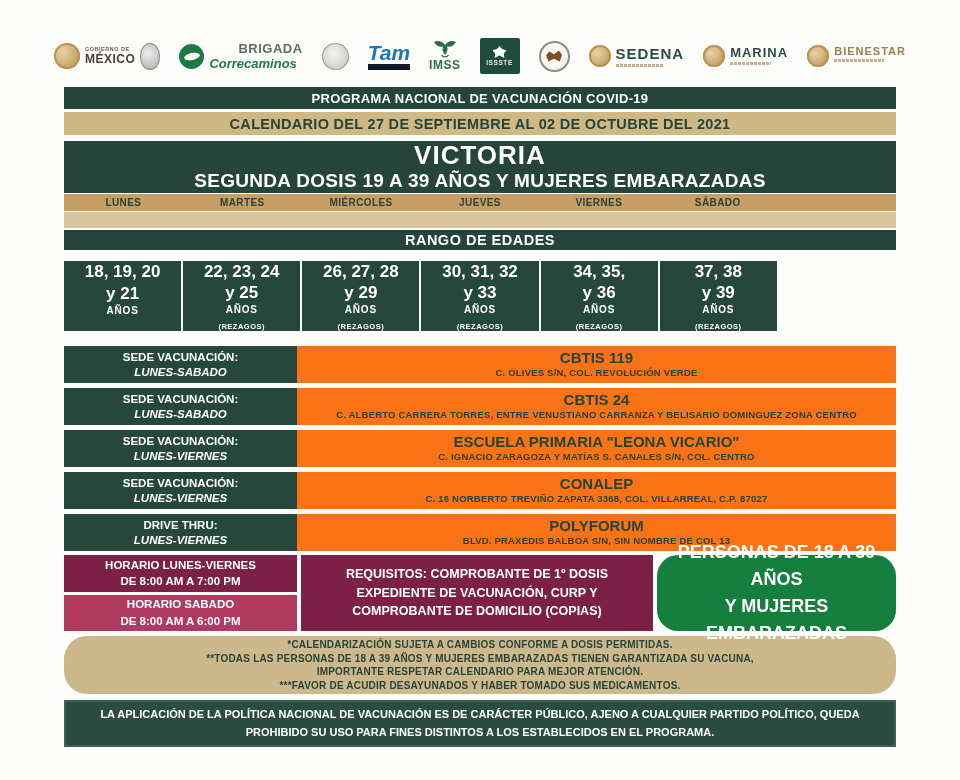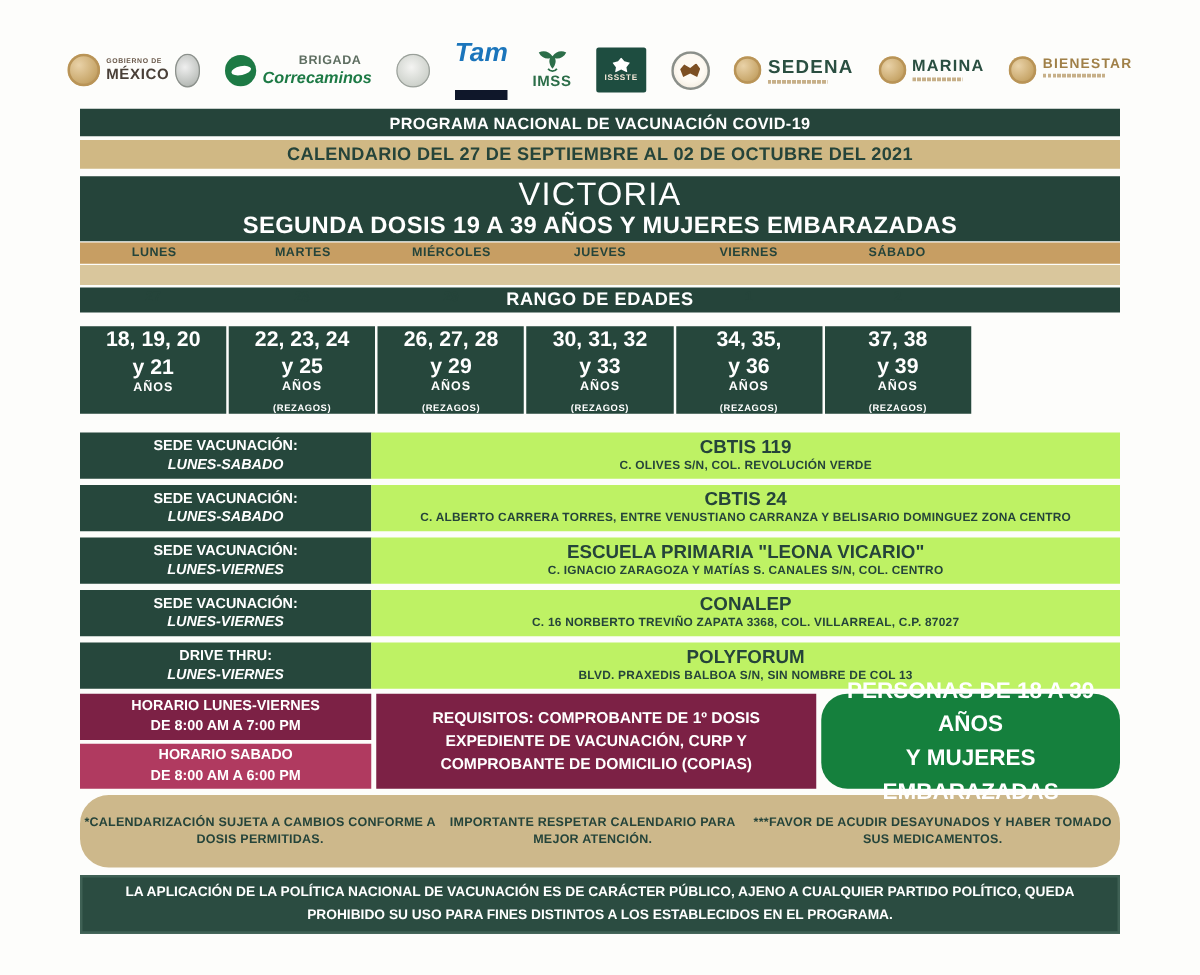--- a/index.html
+++ b/index.html
@@ -43,23 +43,23 @@
     display:block; width:16px; height:11px; background:#7d4f22;
     clip-path:polygon(0 45%, 20% 10%, 50% 35%, 80% 0%, 100% 40%, 85% 100%, 50% 75%, 15% 100%);
   }
   .gob-text .l1 { font-size:5.5px; letter-spacing:.5px; font-weight:bold; color:#6b5a4c; }
   .gob-text .l2 { font-size:12px; font-weight:800; color:#4a4038; letter-spacing:.5px; }
   .brigada-circle {
     width:25px; height:25px; border-radius:50%; background:#1d7a45;
     display:flex; align-items:center; justify-content:center; flex:0 0 auto;
   }
   .brigada-circle i { display:block; width:16px; height:7px; background:#fff; border-radius:50%; transform:rotate(-12deg); }
-  .brigada-text .l1 { font-size:10px; font-weight:800; color:#5e6e61; letter-spacing:.5px;padding-left:29px; }
+  .brigada-text .l1 { font-size:13px; font-weight:800; color:#5e6e61; letter-spacing:.5px;padding-left:29px; }
   .brigada-text .l2 { font-size:13px; font-weight:800; font-style:italic; color:#1d7a45; }
-  .tam-text { font-size:21px; font-weight:800; font-style:italic; color:#1b75bb; border-bottom:8px solid #0f172a; line-height:1; padding-bottom:19px; }
+  .tam-text { font-size:21px; font-weight:800; font-style:italic; color:#1b75bb; border-bottom:6px solid #0f172a; line-height:1; padding-bottom:1px; }
   .imss { display:flex; flex-direction:column; align-items:center; gap:0; }
   .imss-label { font-size:12px; font-weight:800; color:#2c6e49; letter-spacing:.5px; }
   .issste {
     width:40px; height:36px; background:#1e4d40; border-radius:2px;
     display:flex; flex-direction:column; align-items:center; justify-content:center; gap:1px;
   }
   .issste i { display:block; width:14px; height:12px; background:#fff;
     clip-path:polygon(50% 0, 68% 25%, 100% 35%, 80% 65%, 85% 100%, 50% 80%, 15% 100%, 20% 65%, 0 35%, 32% 25%); }
   .issste span { font-size:6.5px; font-weight:bold; color:#f3e8d8; letter-spacing:.6px; }
   .dep { display:flex; align-items:flex-start; gap:5px; }
@@ -80,21 +80,21 @@
   }
   .banner-tan {
     margin-top:3px; height:23px; background:#d0b884;
     display:flex; align-items:center; justify-content:center;
     color:#25443a; font-weight:800; font-size:14.5px; letter-spacing:.3px;
   }
   .hdr {
     margin-top:6px; height:52px; background:#25443a; color:#fff;
     display:flex; flex-direction:column; align-items:center; justify-content:center;
   }
-  .hdr .city { font-size:26px; font-weight:400; letter-spacing:1px; line-height:1.05; }
+  .hdr .city { font-size:26px; font-weight:700; letter-spacing:1px; line-height:1.05; }
   .hdr .sub  { font-size:19px; font-weight:800; letter-spacing:.3px; }
 
   .days-row { margin-top:1px; height:17px; background:#c79e63; display:flex; }
   .days-row .cell {
     flex:1; display:flex; align-items:center; justify-content:center;
     color:#25443a; font-weight:800; font-size:10px; letter-spacing:.4px;
   }
   .nums-row { margin-top:1px; height:16px; background:#d9c69c; display:flex; }
   .nums-row .cell {
     flex:1; display:flex; align-items:center; justify-content:center;
@@ -124,41 +124,41 @@
 
   .venue-row { margin-top:5px; height:37px; display:flex; gap:0; }
   .venue-row:first-of-type { margin-top:4px; }
   .venue-left {
     width:233px; flex:0 0 auto; background:#26473c; color:#fff;
     display:flex; flex-direction:column; align-items:center; justify-content:center;
   }
   .venue-left .lab { font-size:11.5px; font-weight:800; line-height:1.25; }
   .venue-left .sch { font-size:11.5px; font-weight:800; font-style:italic; line-height:1.25; }
   .venue-right {
-    flex:1; background:#bef264; color:#25443a;
+    flex:1; background:#f97316; color:#25443a;
     display:flex; flex-direction:column; align-items:center; justify-content:center;
   }
   .venue-right .name { font-size:15px; font-weight:800; line-height:1.2; }
   .venue-right .addr { font-size:9.5px; font-weight:800; letter-spacing:.2px; line-height:1.3; }
 
   .maroon { margin-top:4px; height:76px; display:flex; gap:4px; }
   .maroon .col-left { width:233px; flex:0 0 auto; display:flex; flex-direction:column; gap:3px; }
   .mbox {
     color:#fff; display:flex; flex-direction:column; align-items:center; justify-content:center;
     text-align:center; font-weight:800;
   }
   .mbox.dark { background:#7c2145; }
   .mbox.light { background:#b03a60; }
   .col-left .mbox { flex:1; font-size:11.5px; line-height:1.45; }
   .maroon .col-mid { width:352px; flex:0 0 auto; background:#7c2145; font-size:12.5px; line-height:1.5; padding:0 14px; }
   .maroon .col-right { flex:1; background:#15803d; font-size:18px; line-height:1.5;border-radius:21px; }
 
   .foot {
     margin-top:5px; height:58px; background:#cdb88b; color:#25443a;
-    display:flex; flex-direction:row; align-items:center; justify-content:center;
+    display:flex; flex-direction:column; align-items:center; justify-content:center;
     font-weight:800; font-size:10px; line-height:1.35; text-align:center; letter-spacing:.2px;border-radius:23px;
   }
   .legal {
     margin-top:6px; min-height:46px; background:#2b4c41; color:#fff;
     display:flex; align-items:center; justify-content:center; text-align:center;
     font-weight:800; font-size:11px; line-height:1.6; padding:6px 18px;
     box-shadow:inset 0 0 0 2px #3f6155;
   }
 </style>
 </head>
@@ -378,20 +378,21 @@
       </div>
       <div class="mbox dark col-mid">REQUISITOS: COMPROBANTE DE 1º DOSIS EXPEDIENTE DE VACUNACIÓN, CURP Y COMPROBANTE DE DOMICILIO (COPIAS)</div>
       <div class="mbox dark col-right">
         <div>PERSONAS DE 18 A 39 AÑOS</div>
         <div>Y MUJERES EMBARAZADAS</div>
       </div>
     </div>
 
     <div class="foot">
       <div>*CALENDARIZACIÓN SUJETA A CAMBIOS CONFORME A DOSIS PERMITIDAS.</div>
+      <div>**TODAS LAS PERSONAS DE 18 A 39 AÑOS Y MUJERES EMBARAZADAS TIENEN GARANTIZADA SU VACUNA,</div>
       <div>IMPORTANTE RESPETAR CALENDARIO PARA MEJOR ATENCIÓN.</div>
       <div>***FAVOR DE ACUDIR DESAYUNADOS Y HABER TOMADO SUS MEDICAMENTOS.</div>
     </div>
 
     <div class="legal">LA APLICACIÓN DE LA POLÍTICA NACIONAL DE VACUNACIÓN ES DE CARÁCTER PÚBLICO, AJENO A CUALQUIER PARTIDO POLÍTICO, QUEDA PROHIBIDO SU USO PARA FINES DISTINTOS A LOS ESTABLECIDOS EN EL PROGRAMA.</div>
 
   </div>
 </div>
 
 </body></html>

